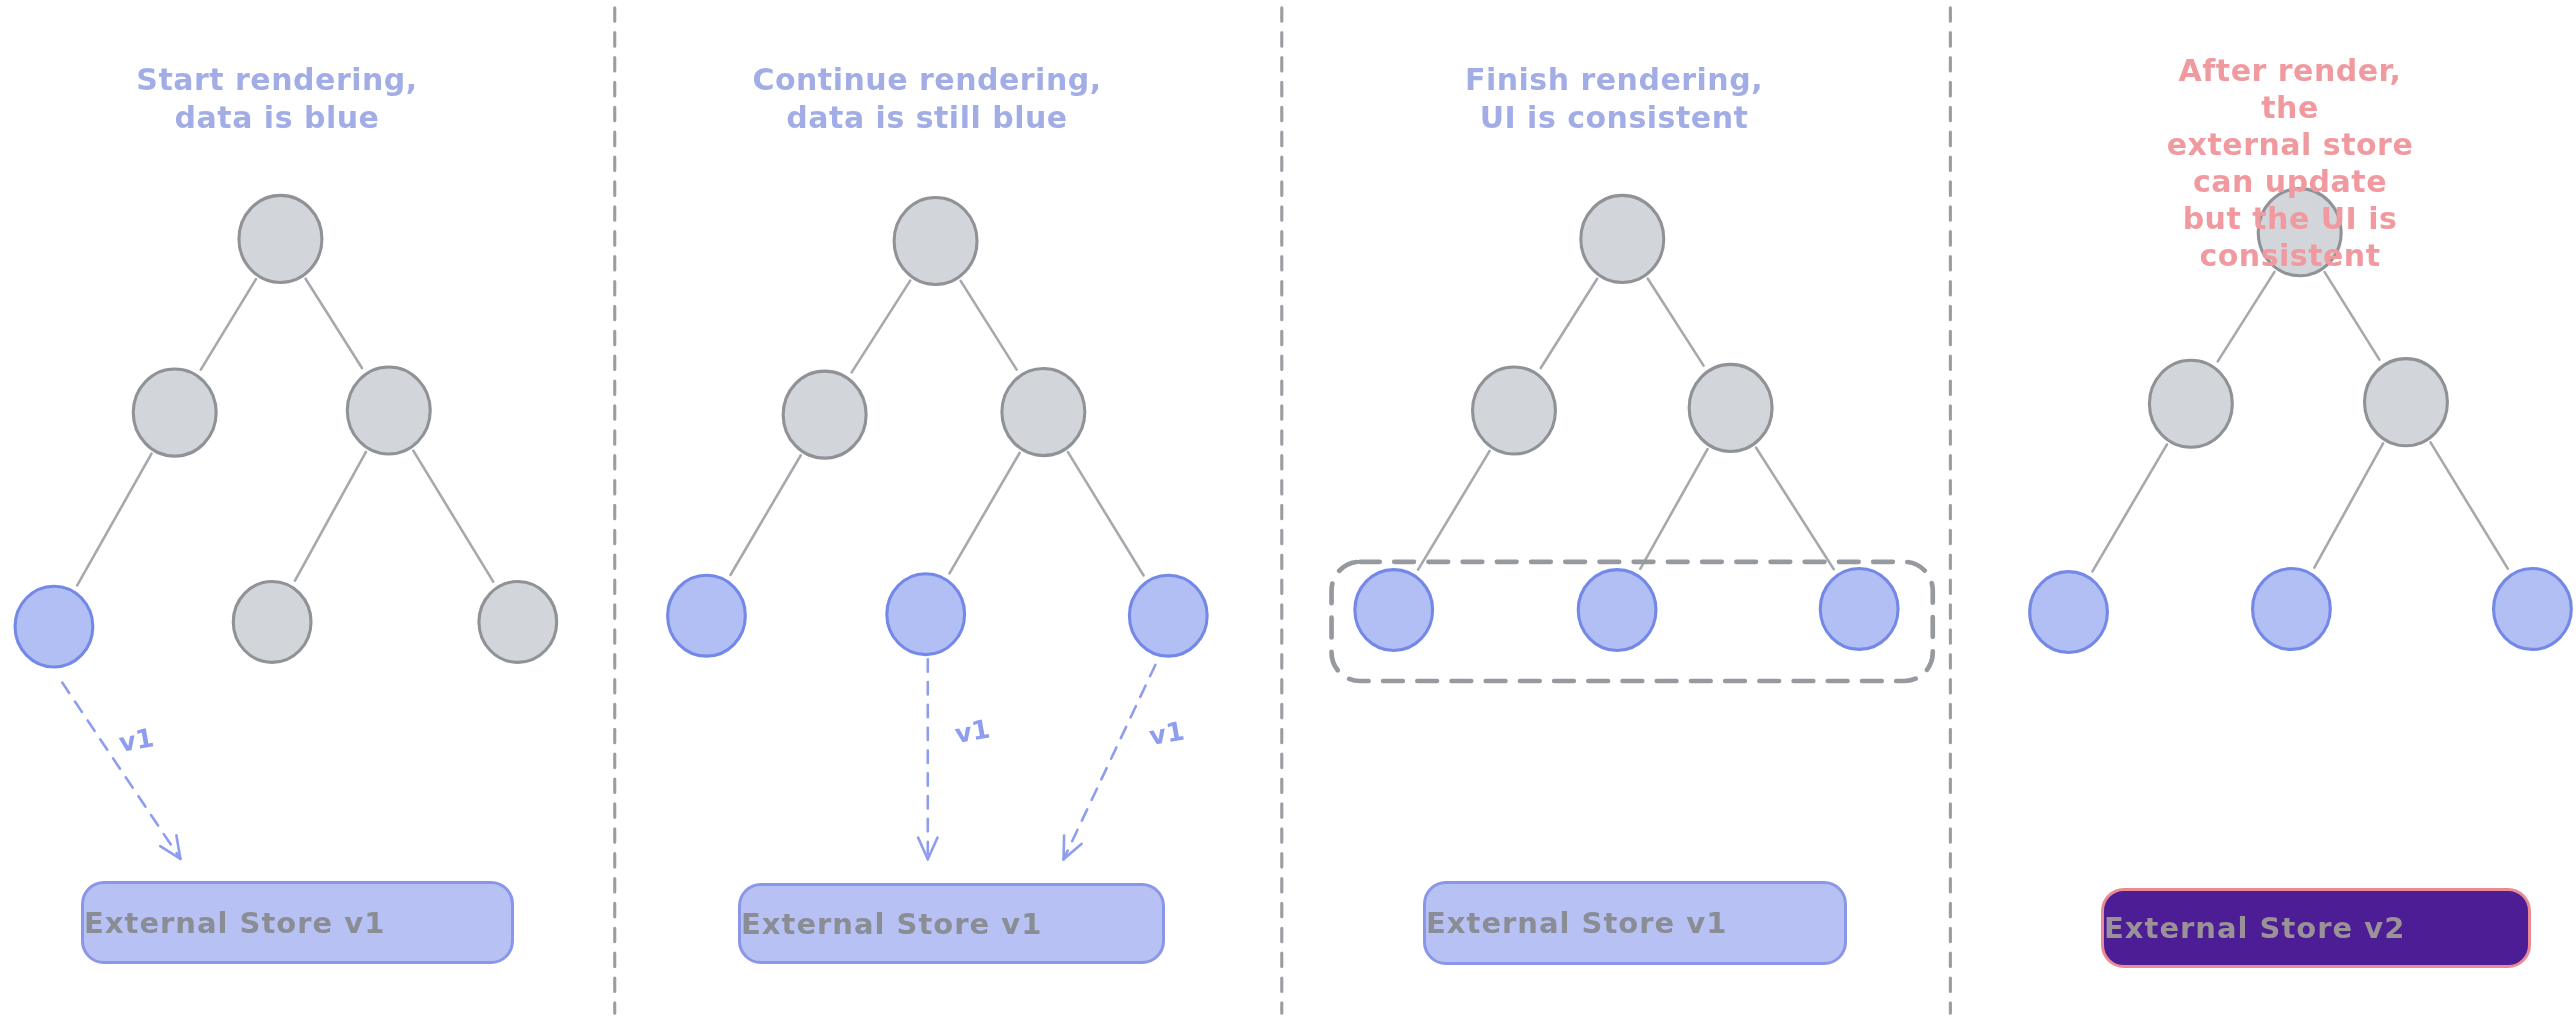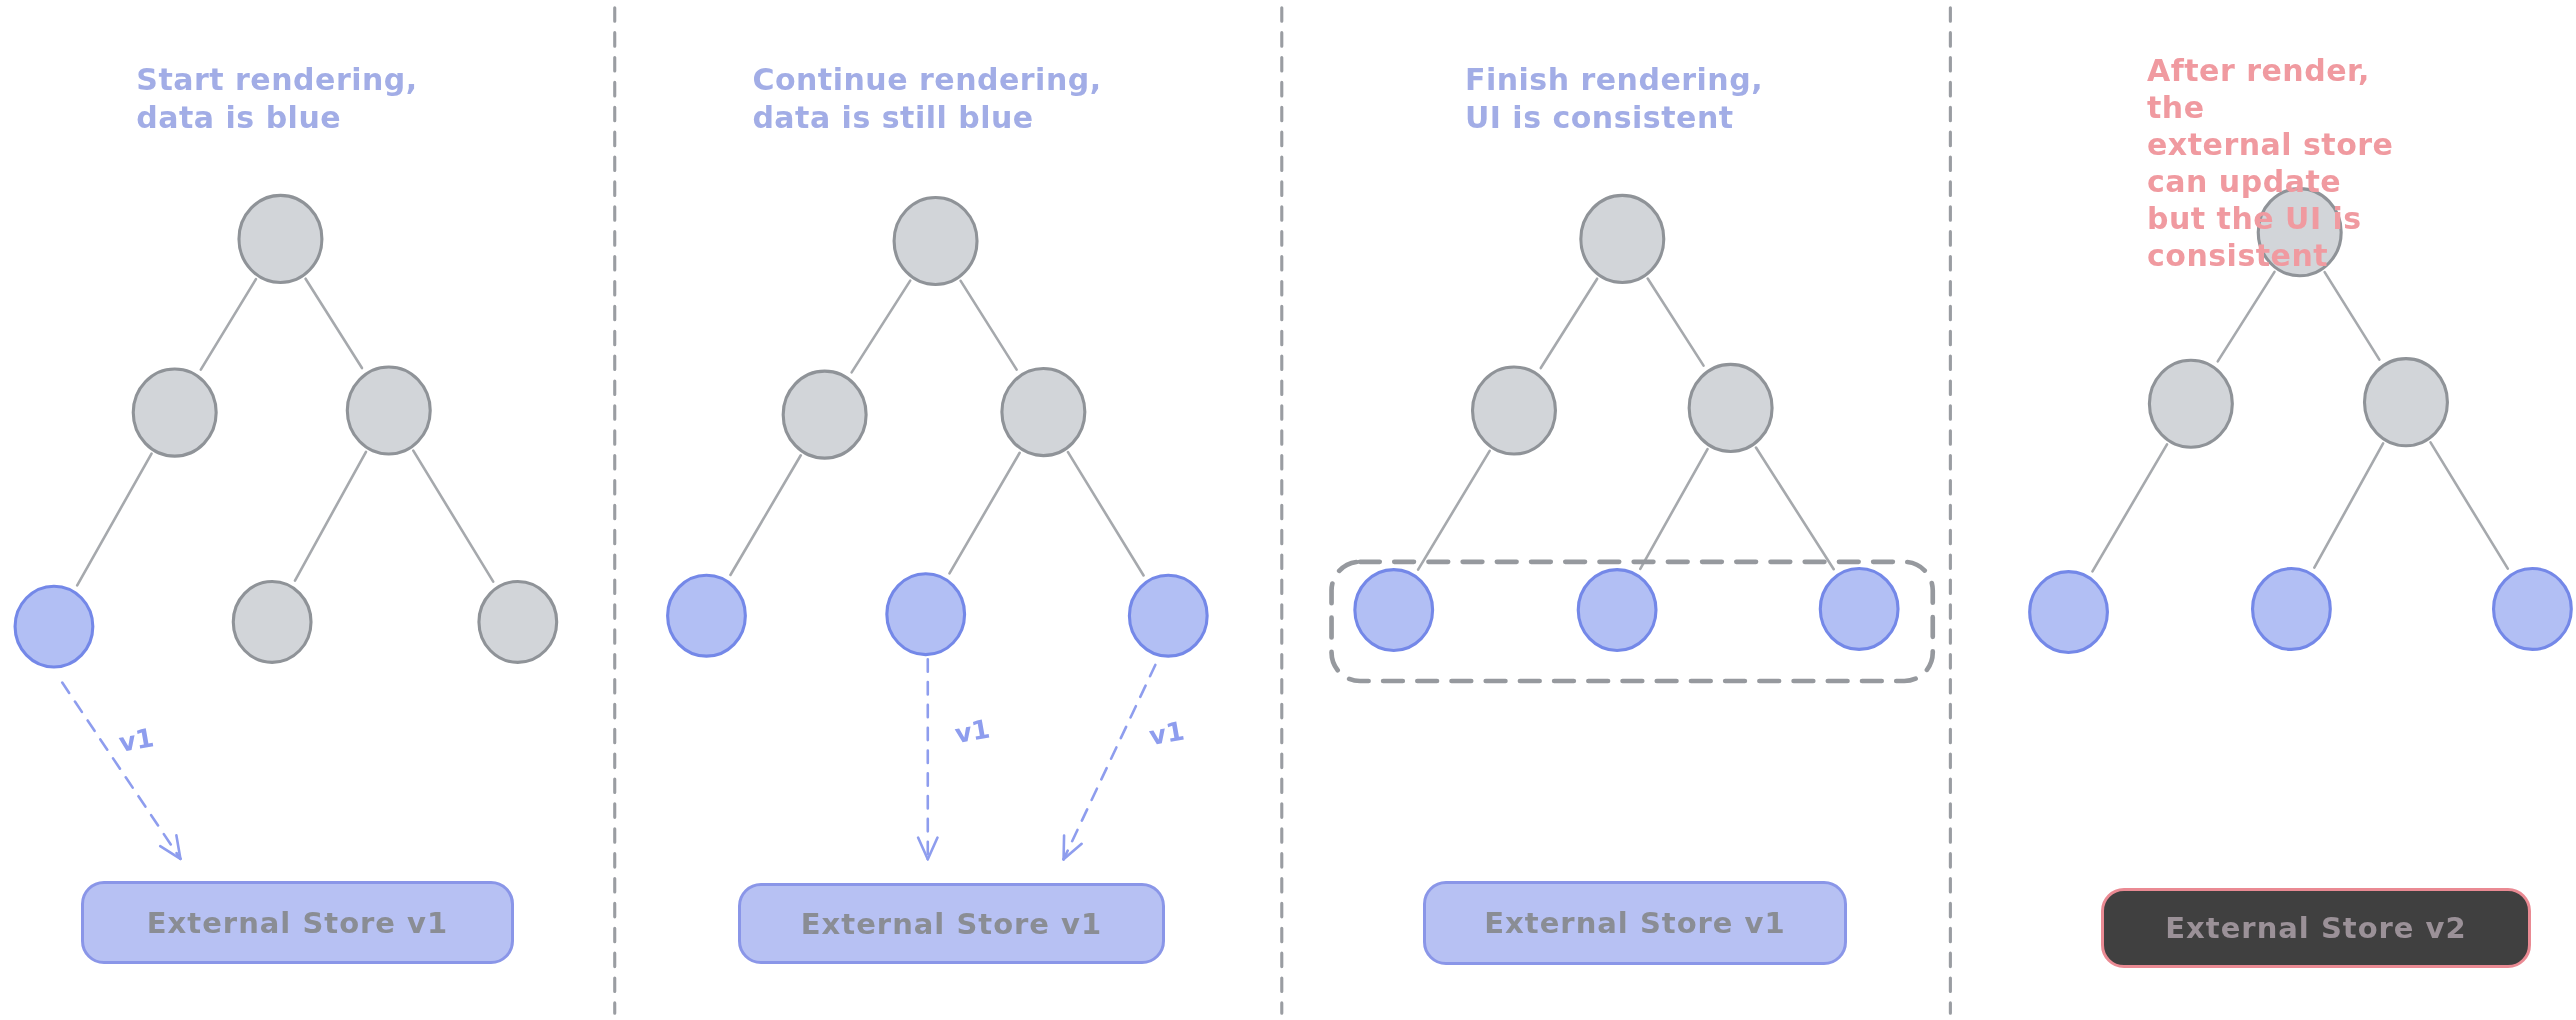--- a/index.html
+++ b/index.html
@@ -1,27 +1,27 @@
 <!DOCTYPE html>
 <html style="font-size:8.3px"><head>
 <meta charset="utf-8">
 <style>
   html,body{margin:0;padding:0;background:#ffffff;}
   #stage{position:relative;width:2576px;height:1020px;background:#ffffff;overflow:hidden;
          font-family:"DejaVu Sans",sans-serif;}
   #diagram{position:absolute;left:0;top:0;}
-  .caption{position:absolute;top:61px;transform:translateX(-50%);
+  .caption{position:absolute;top:61px;transform:translateX(-50%);text-align:center;
            white-space:pre-line;font-size:30px;line-height:38px;letter-spacing:0.5px;font-weight:bold;}
   .caption[data-color="blue"]{color:#a2ade6;}
   .caption[data-color="pink"]{color:#f09aa0;}
   .caption.three-lines{top:52px;line-height:37px;}
-  .store{position:absolute;border-radius:23px;display:flex;align-items:center;justify-content:center;
+  .store{position:absolute;border-radius:23px;display:flex;align-items:center;
          font-size:29px;letter-spacing:1px;font-weight:bold;box-sizing:border-box;}
   .store[data-variant="blue"]{background:#b7c1f3;border:3.1px solid #8a96e8;color:#8a8d94;}
-  .store[data-variant="pink"]{background:#404040;border:3.1px solid #ea8a93;color:#9b9198;}
+  .store[data-variant="pink"]{background:#4c1d95;border:3.1px solid #ea8a93;color:#9b9198;}
 </style>
 </head>
 <body>
 
 <div id="stage">
   <svg id="diagram" width="2576" height="1020" viewBox="0 0 4968 1968" xmlns="http://www.w3.org/2000/svg">
       <line x1="1185" y1="15" x2="1185" y2="1955" stroke="#9a9da2" stroke-width="6" stroke-dasharray="26 22" stroke-linecap="round"></line>
       <line x1="2472" y1="15" x2="2472" y2="1955" stroke="#9a9da2" stroke-width="6" stroke-dasharray="26 22" stroke-linecap="round"></line>
       <line x1="3762" y1="15" x2="3762" y2="1955" stroke="#9a9da2" stroke-width="6" stroke-dasharray="26 22" stroke-linecap="round"></line>
       <line x1="492.7433847860048" y1="538.6027749837665" x2="386.3772674276763" y2="713.2726245672962" stroke="#a6a9ad" stroke-width="5" stroke-linecap="round"></line>

